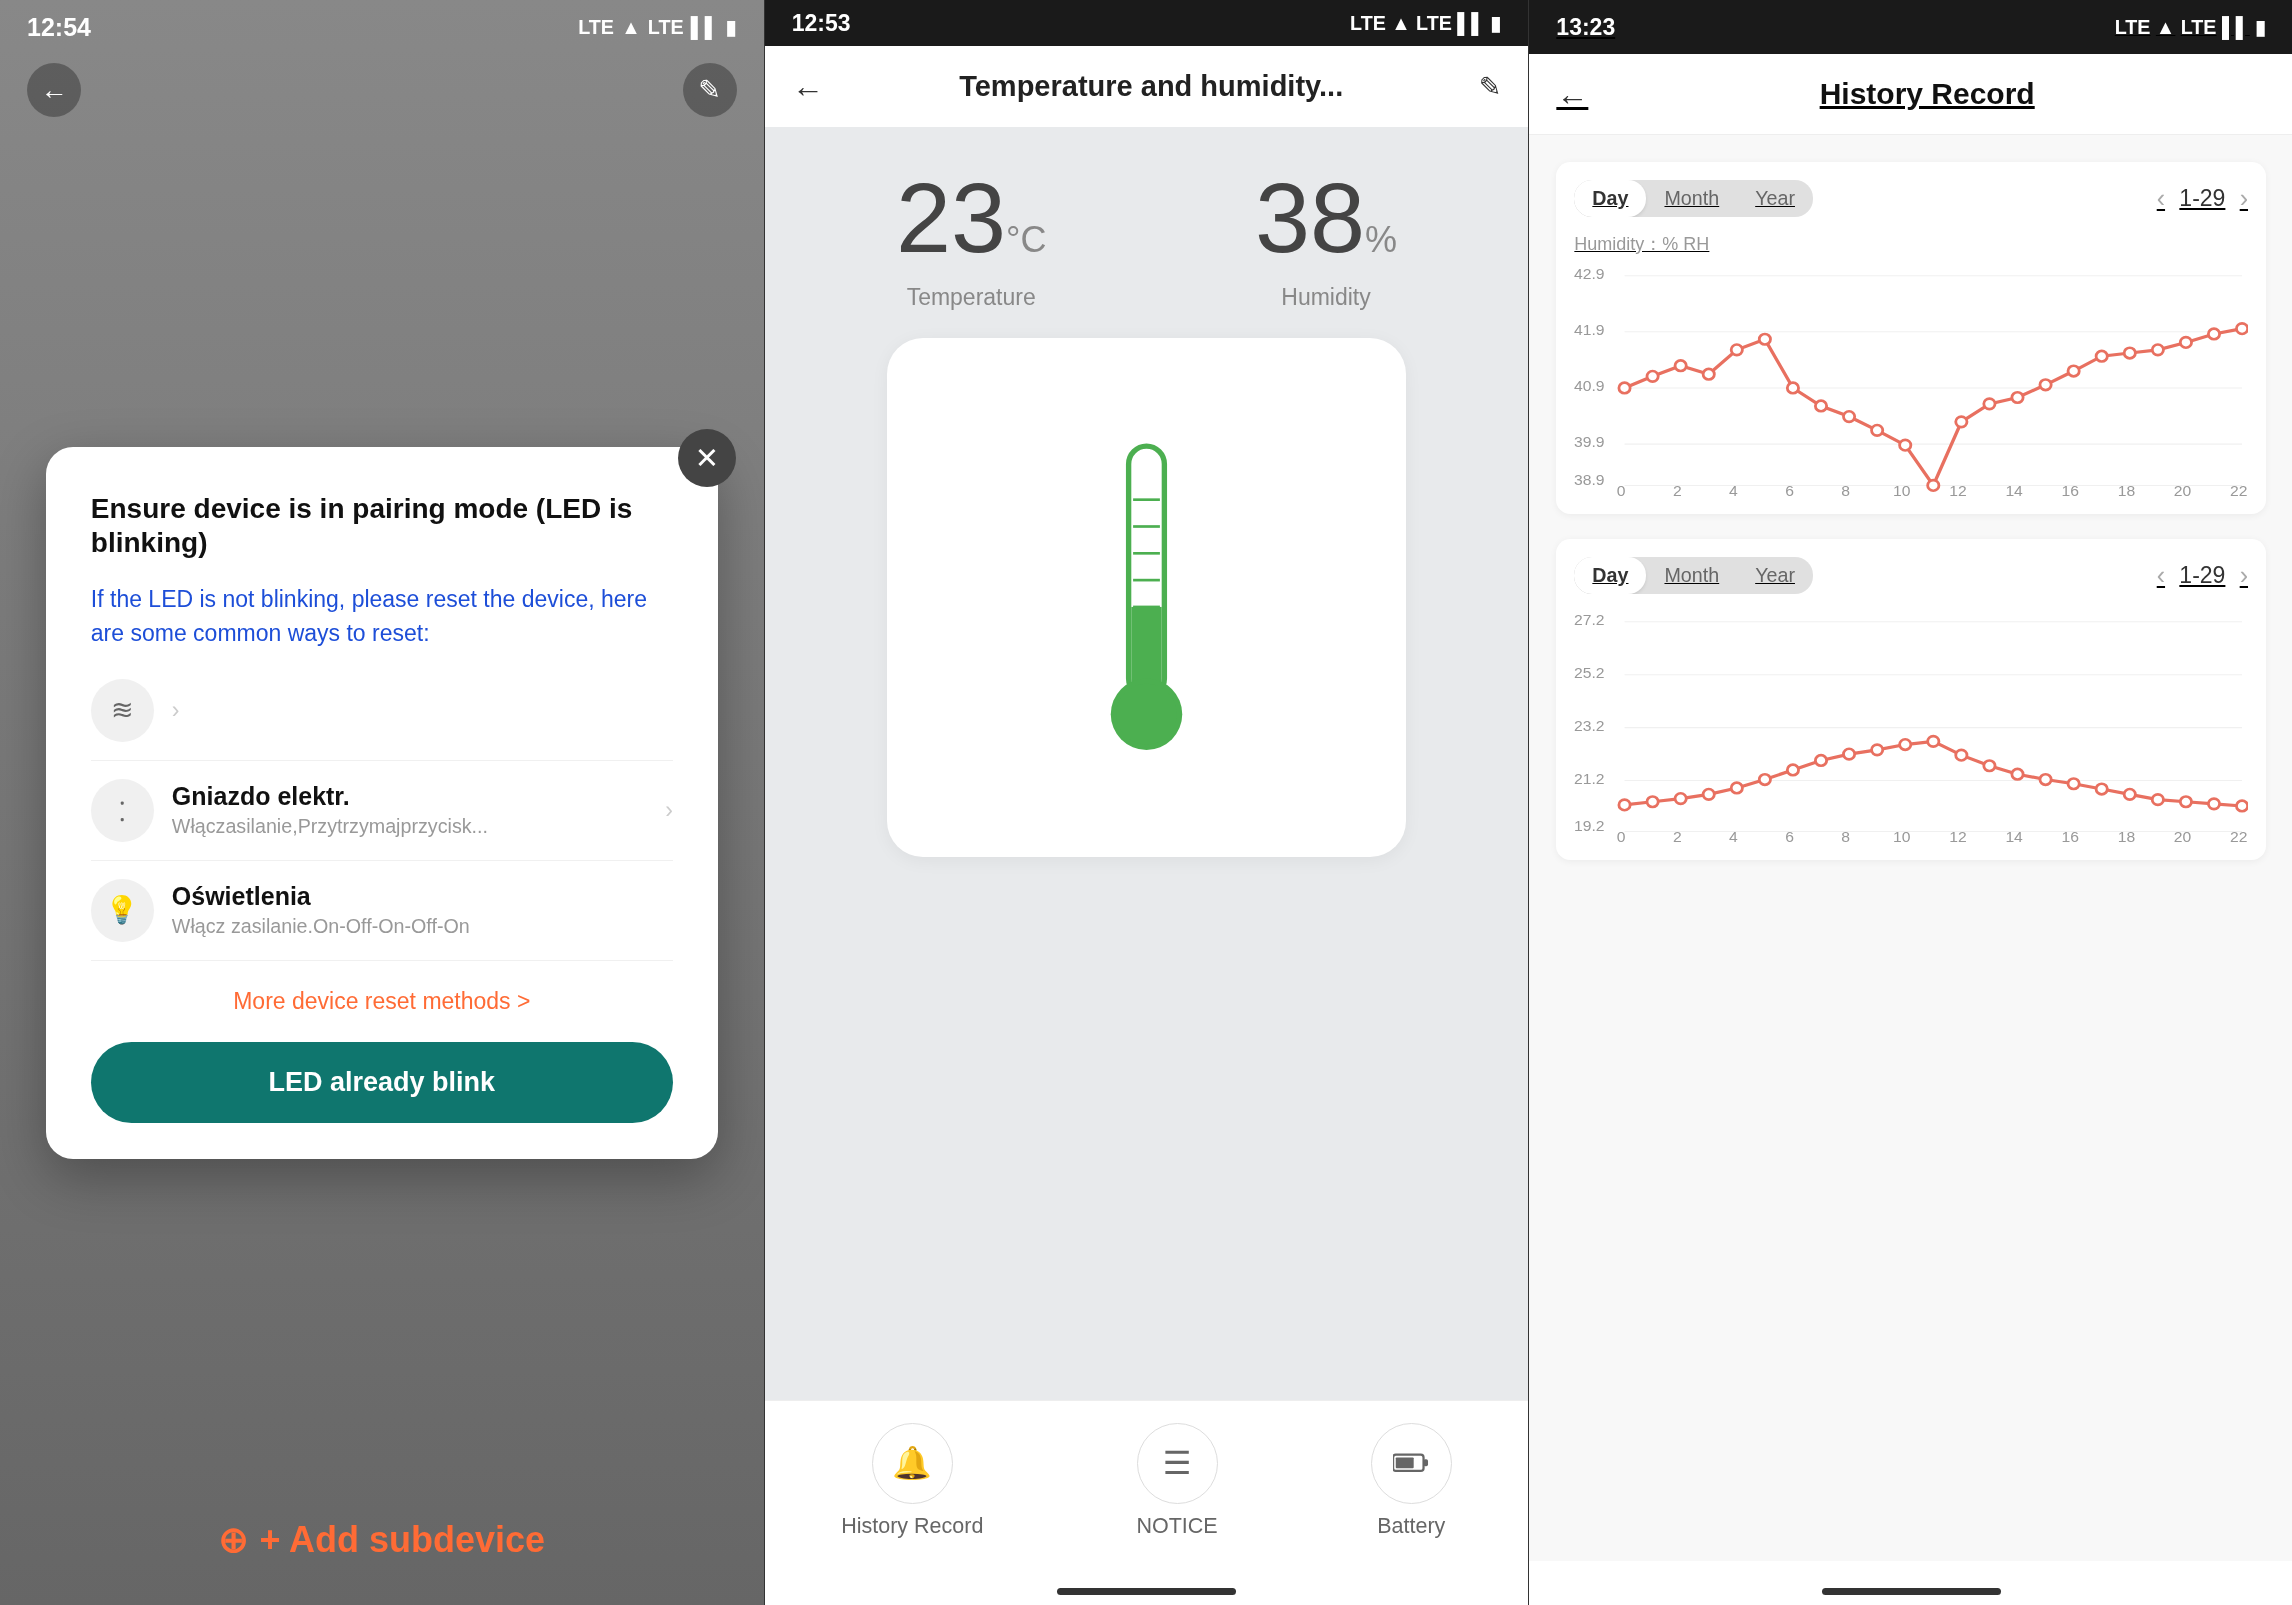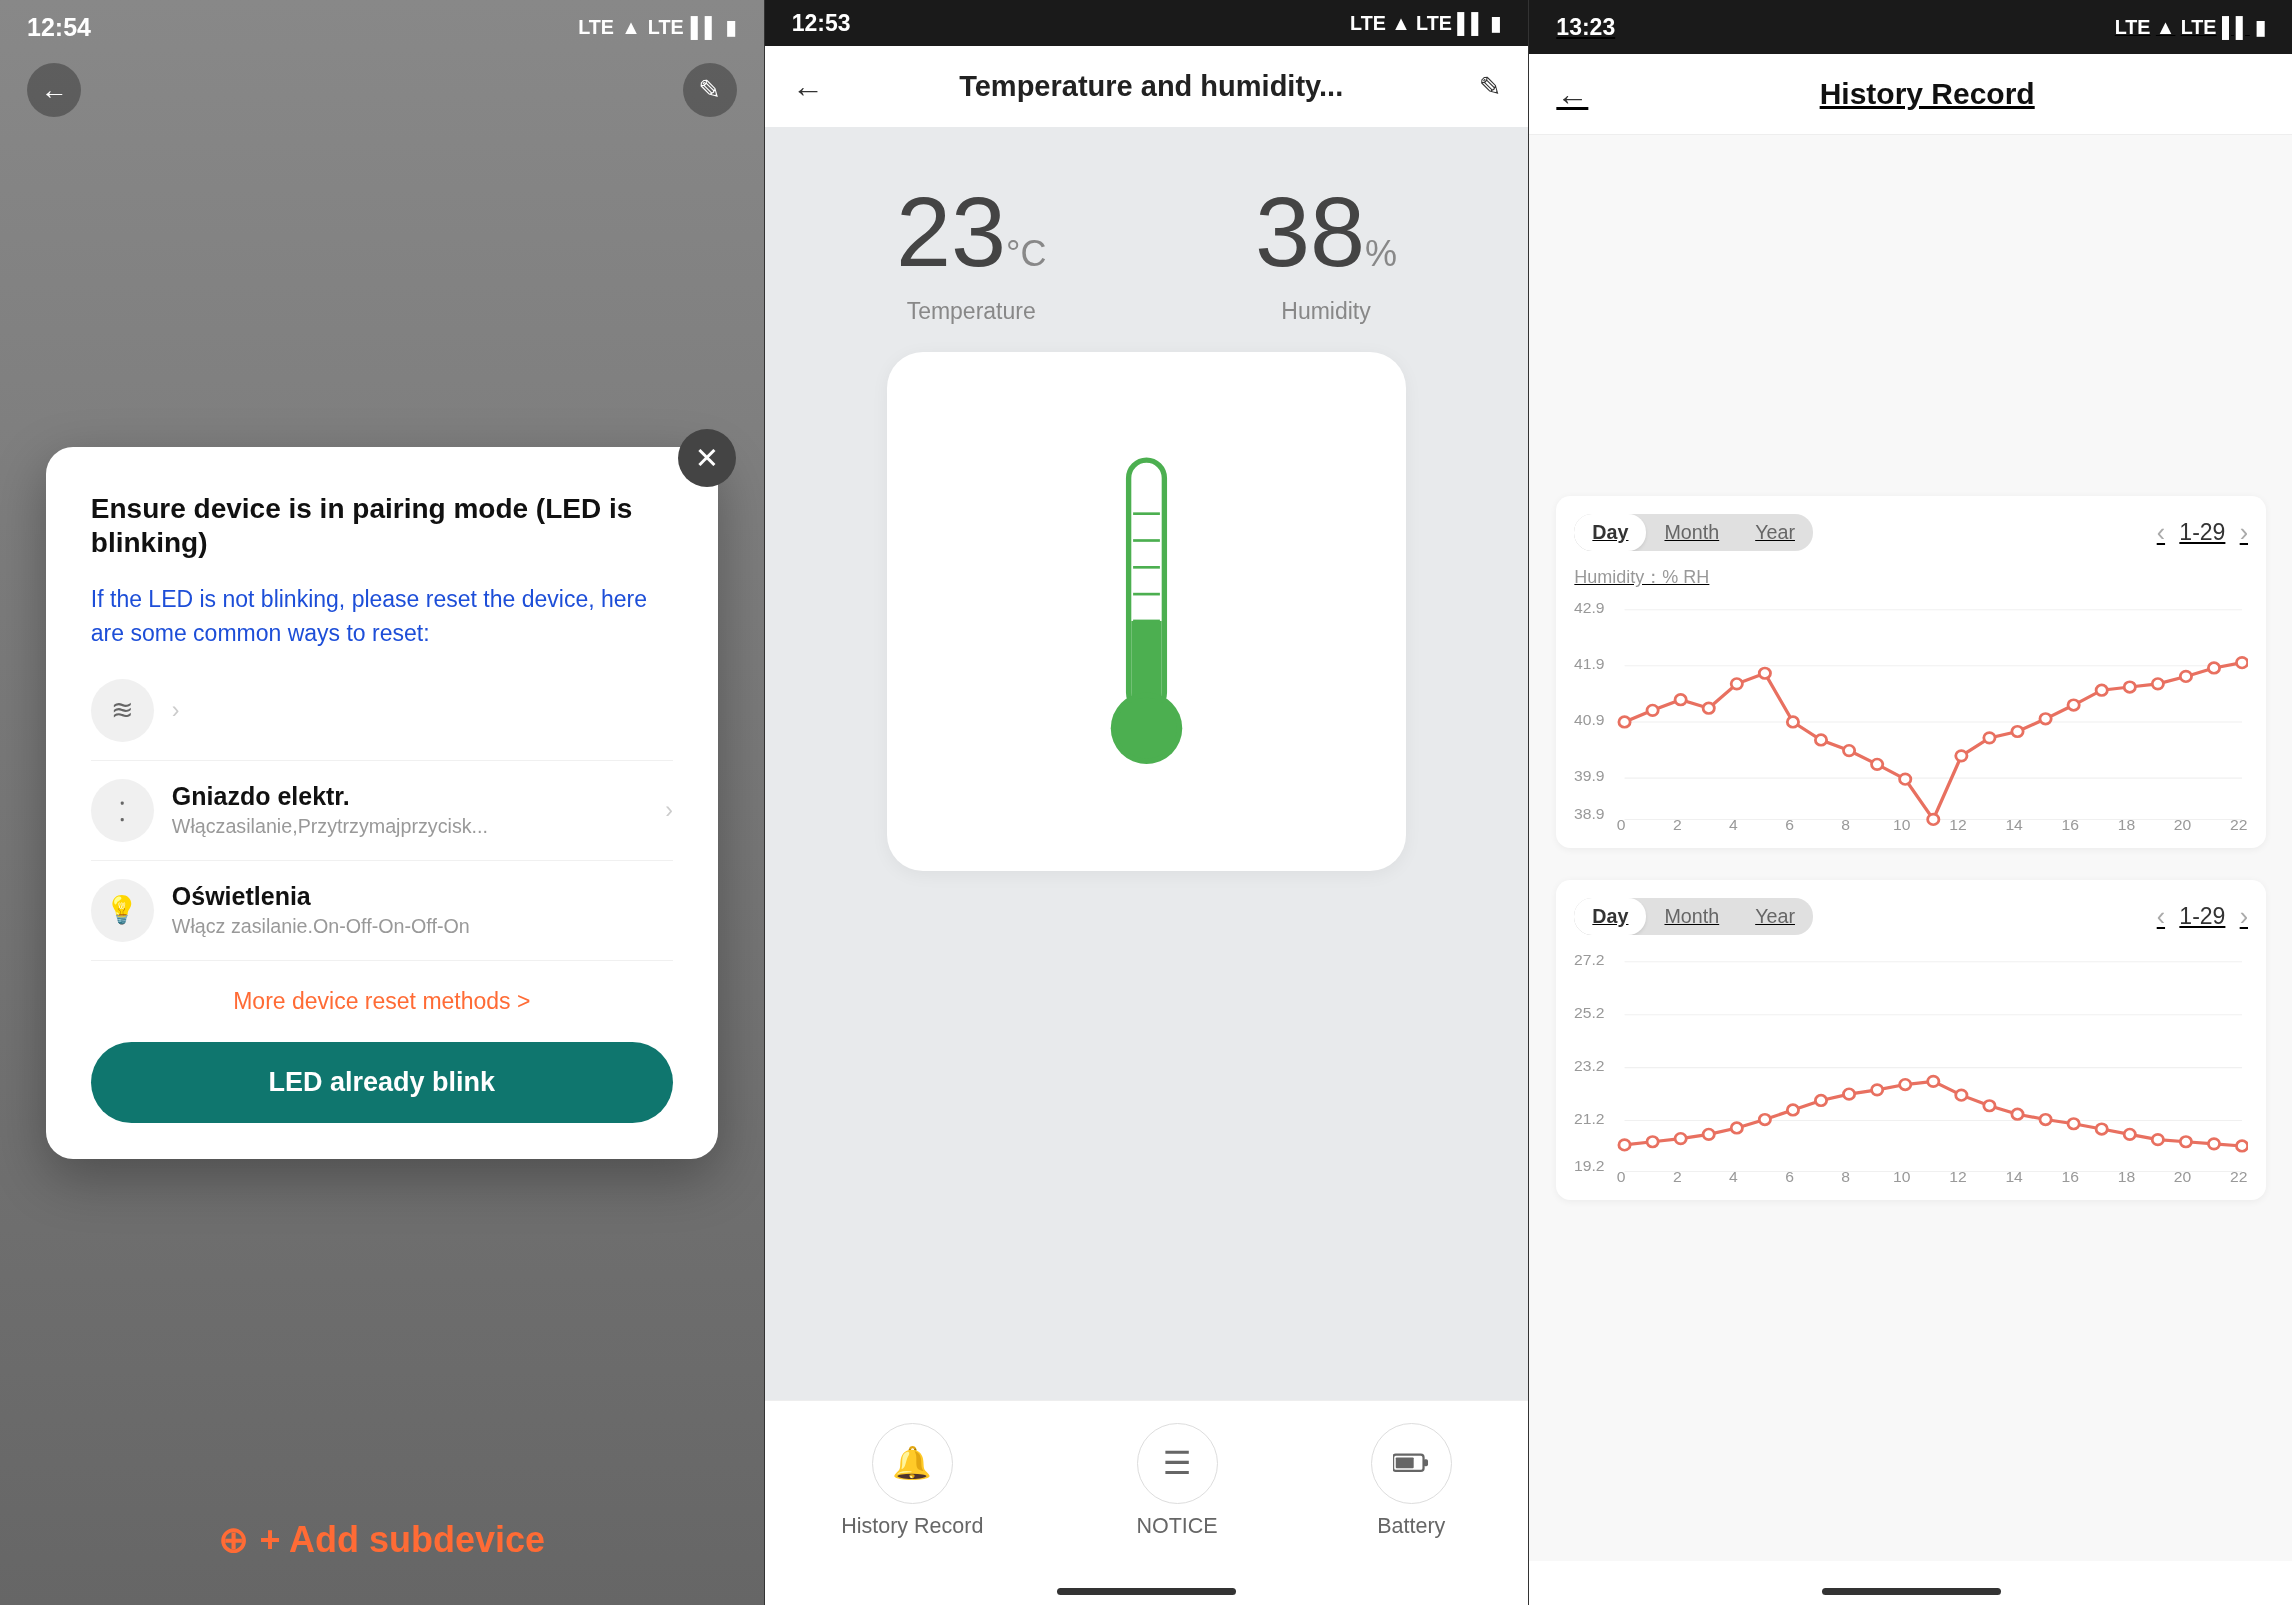--- a/index.html
+++ b/index.html
@@ -189,21 +189,21 @@
       text-align: center;
       font-size: 29px;
       font-weight: 600;
       color: #222;
     }
     .p2-content {
       flex: 1;
       display: flex;
       flex-direction: column;
       align-items: center;
-      padding: 48px 27px;
+      padding: 34px 27px;
       gap: 18px;
     }
     .readings-row {
       display: flex;
       justify-content: space-around;
       width: 100%;
       margin-bottom: 9px;
     }
     .reading-block { text-align: center; }
     .reading-label { font-size: 23px; color: #888; margin-top: 9px; }
@@ -271,21 +271,21 @@
       height: 81px;
       display: flex; align-items: center;
       padding: 0 27px;
       border-bottom: 0.9px solid #eee;
       background: white;
     }
     .p3-header-title {
       flex: 1; text-align: center;
       font-size: 30px; font-weight: 700; color: #111;
     }
-    .p3-content { flex: 1; overflow-y: auto; background: #f8f8f8; padding: 27px; display: flex; flex-direction: column; gap: 32px; justify-content: center; }
+    .p3-content { flex: 1; overflow-y: auto; background: #f8f8f8; padding: 27px; display: flex; flex-direction: column; gap: 25px; }
 
     
     .chart-section {
       background: white;
       border-radius: 14.3px;
       padding: 18px;
       box-shadow: 0 1.8px 7.2px rgba(0,0,0,0.05);
     }
     .chart-controls {
       display: flex;

